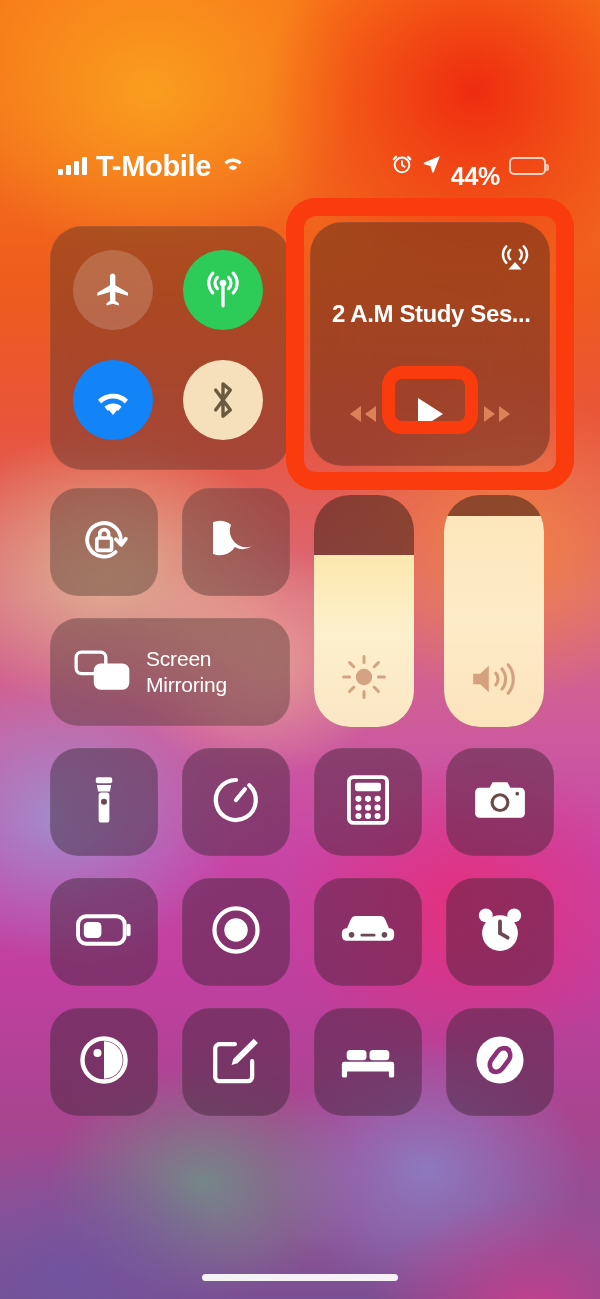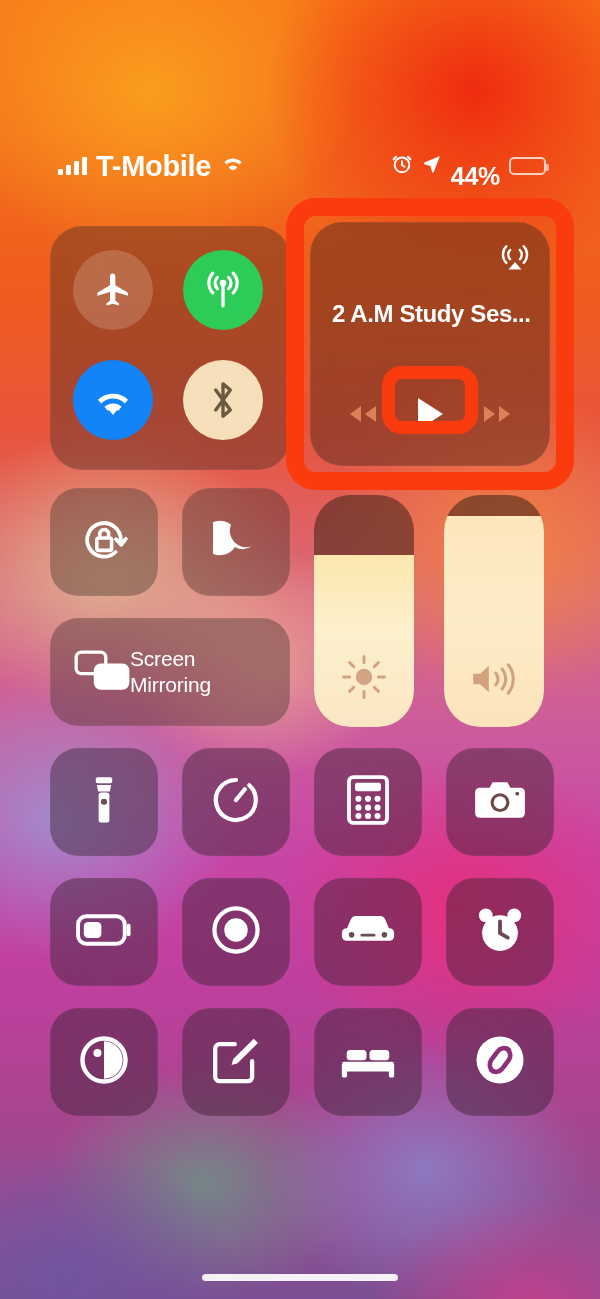--- a/index.html
+++ b/index.html
@@ -134,21 +134,21 @@
     backdrop-filter:blur(28px); -webkit-backdrop-filter:blur(28px);
     display:flex; align-items:center; justify-content:center;
     box-shadow:inset 0 0 0 .5px rgba(255,255,255,.08);
   }
   #tile-rotation { left:50px;  top:488px; }
   #tile-dnd      { left:182px; top:488px; }
 
   
   #screen-mirroring {
     left:50px; top:618px; width:240px; height:108px; border-radius:28px;
-    display:flex; align-items:center; gap:0; padding-left:24px;
+    display:flex; align-items:center; gap:16px; padding-left:24px;
   }
   #sm-label { color:#fff; font-size:21px; font-weight:400; line-height:1.22; letter-spacing:-.2px; }
 
   
   .slider {
     position:absolute; width:100px; height:232px; border-radius:36px;
     overflow:hidden;
     background:rgba(62,32,20,.55);
     backdrop-filter:blur(26px); -webkit-backdrop-filter:blur(26px);
   }

